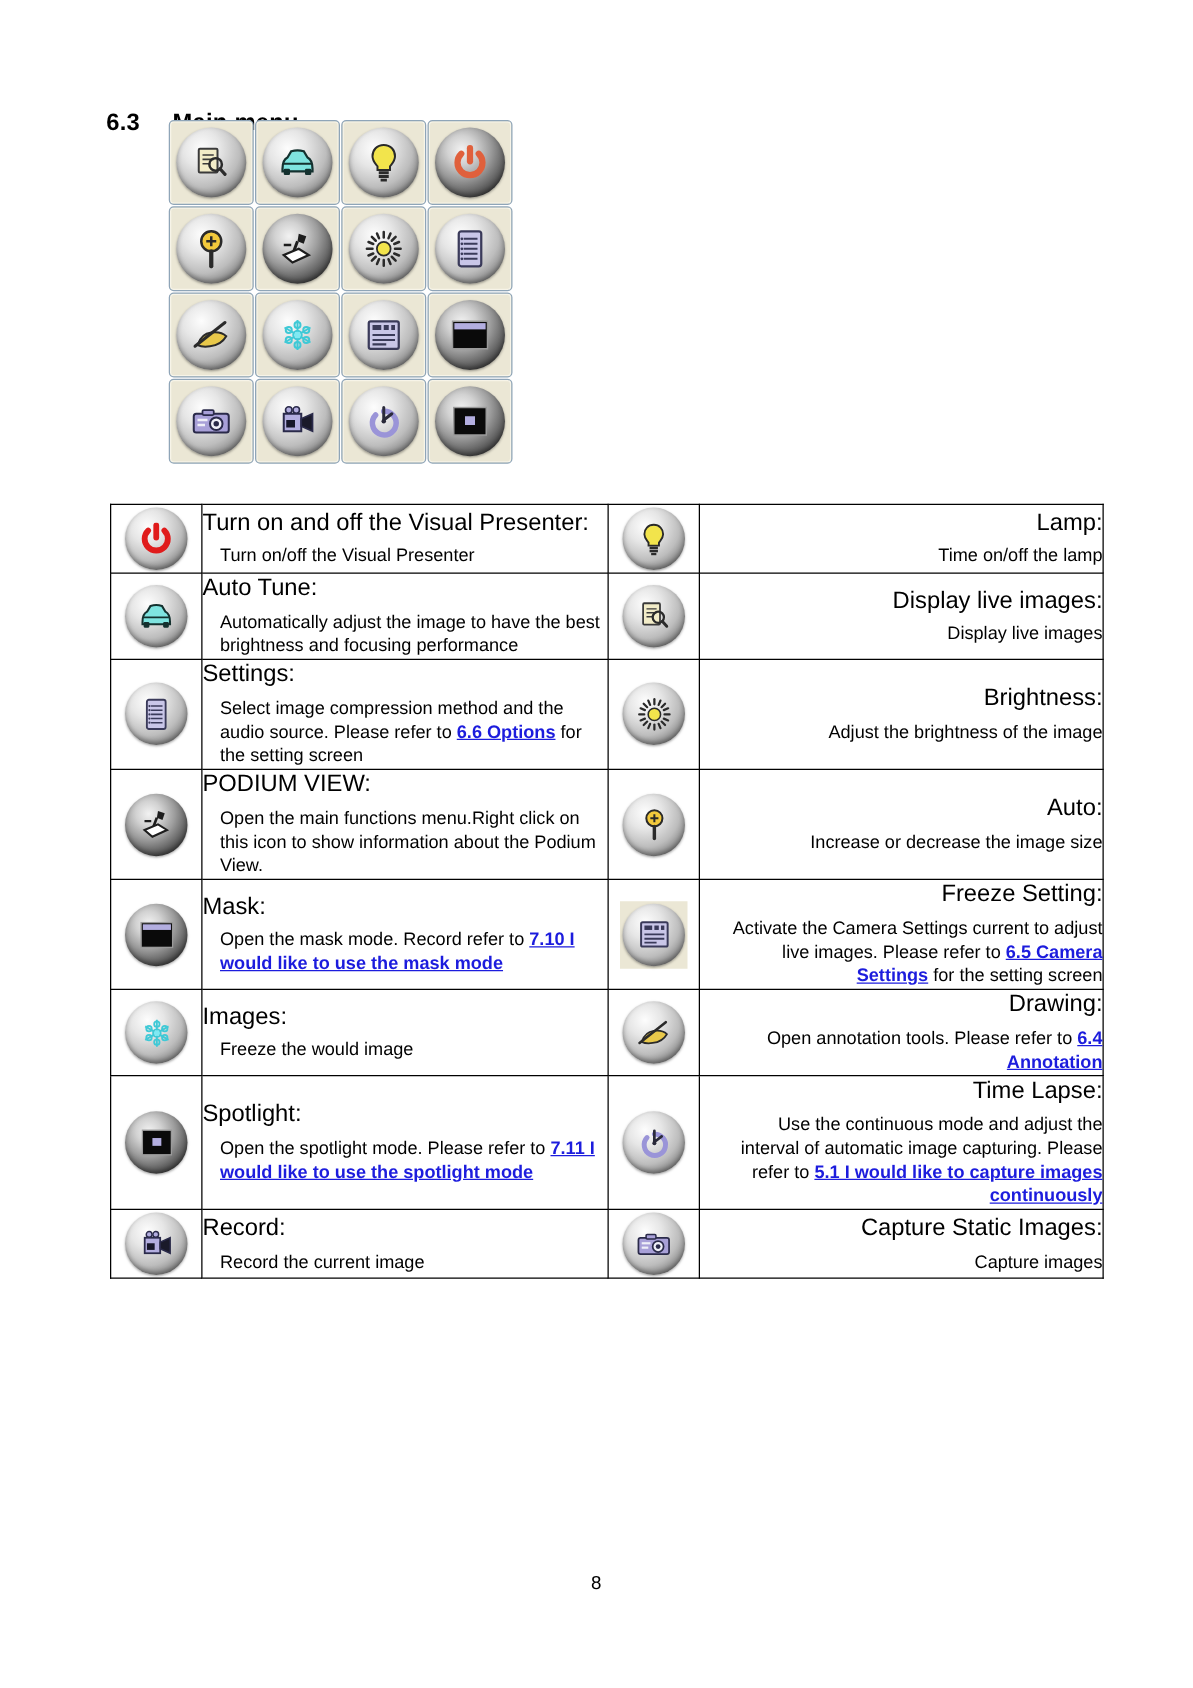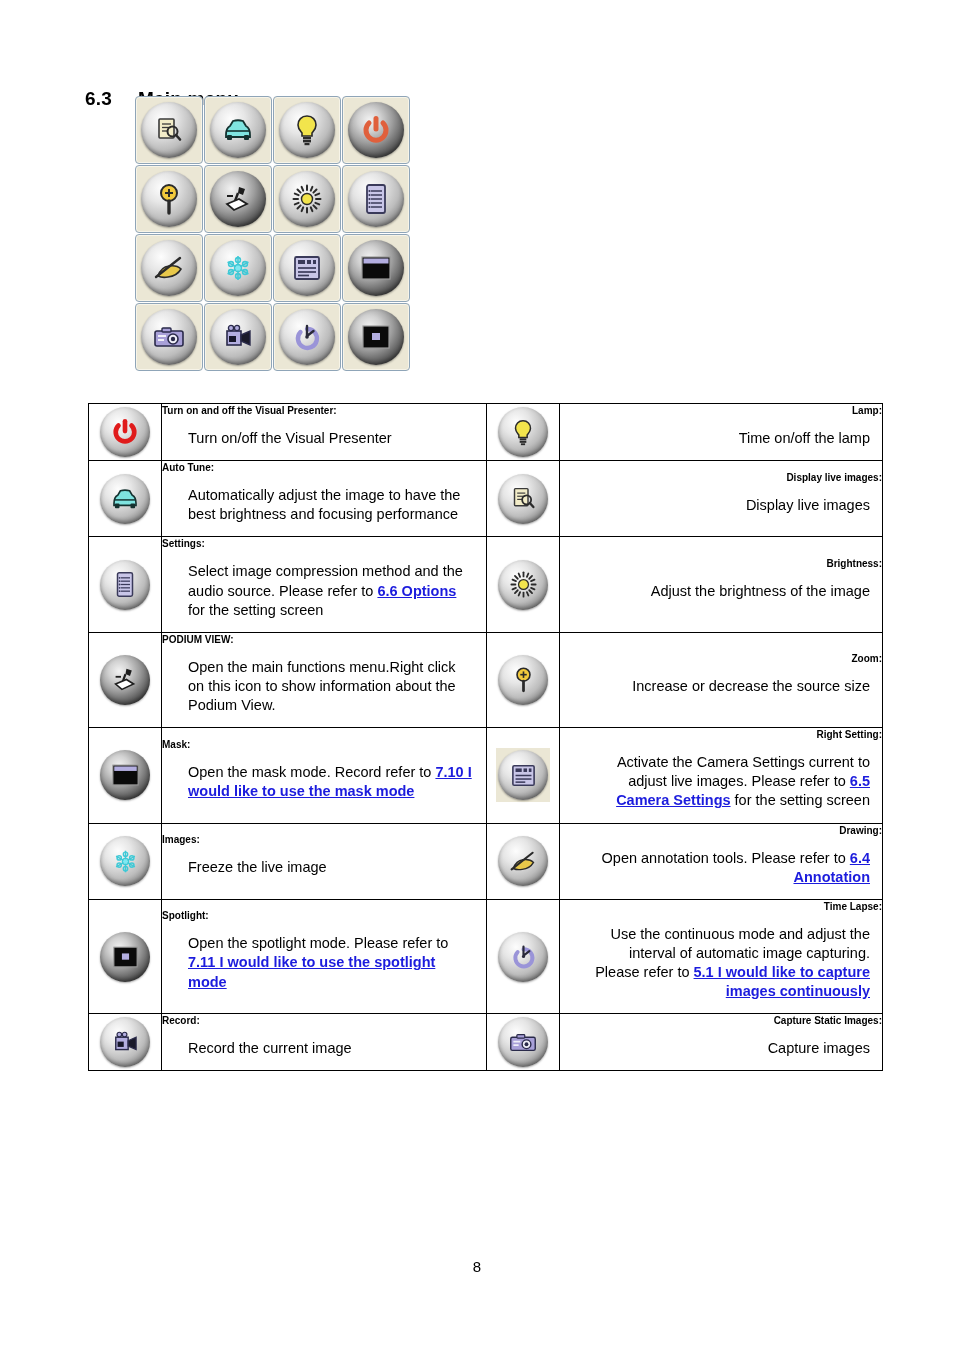--- a/index.html
+++ b/index.html
@@ -98,29 +98,29 @@
     width: 54px;
     height: 54px;
     display: inline-flex;
     align-items: center;
     justify-content: center;
   }
   .cell-icon.creambg { background: #ebe7d5; }
   .cell-icon .orb { width: 50px; height: 50px; }
 
   .term {
-    font-size: 10px;
-    font-weight: bold;
+    font-size: 19px;
+    font-weight: normal;
     line-height: 1.3;
     margin: 0 0 5px 0;
   }
   .desc {
     font-size: 14.5px;
     line-height: 1.32;
-    margin: 12px;
+    margin: 0;
     padding-left: 14px;
   }
   .desc.noindent { padding-left: 12px; }
   .lnk {
     color: #1c1cdd;
     font-weight: bold;
     text-decoration: underline;
   }
 
   
@@ -513,22 +513,22 @@
           <svg width="21" height="27" viewBox="0 0 26 32">
             <circle cx="13" cy="10" r="8" fill="#f2c93c" stroke="#2a2a2a" stroke-width="2"></circle>
             <line x1="13" y1="6" x2="13" y2="14" stroke="#2a2a2a" stroke-width="2"></line>
             <line x1="9" y1="10" x2="17" y2="10" stroke="#2a2a2a" stroke-width="2"></line>
             <path d="M13 18 L13 30" stroke="#2a2a2a" stroke-width="3.4" stroke-linecap="round"></path>
           </svg>
         </span>
       </span>
     </td>
     <td class="text-cell right">
-      <p class="term">Zoom:</p>
-      <p class="desc"><span>Increase or decrease the source size</span></p>
+      <p class="term">Auto:</p>
+      <p class="desc"><span>Increase or decrease the image size</span></p>
     </td>
   </tr>
 
   <tr>
     <td class="icon-cell">
       <span class="cell-icon">
         <span class="orb dark">
           <svg width="27" height="22" viewBox="0 0 30 24">
             <rect x="1" y="1" width="28" height="22" fill="#0a0a0a" stroke="#9a9a9a" stroke-width="1.2"></rect>
             <rect x="2.5" y="2.5" width="25" height="5" fill="#b3aee0"></rect>
@@ -551,21 +551,21 @@
             <g stroke="#3a3a5a" stroke-width="1.7">
               <line x1="5" y1="13" x2="23" y2="13"></line>
               <line x1="5" y1="17" x2="23" y2="17"></line>
               <line x1="5" y1="20.5" x2="16" y2="20.5"></line>
             </g>
           </svg>
         </span>
       </span>
     </td>
     <td class="text-cell right">
-      <p class="term">Right Setting:</p>
+      <p class="term">Freeze Setting:</p>
       <p class="desc noindent"><span>Activate the Camera Settings current to adjust live images. Please refer to </span><a class="lnk" href="#">6.5 Camera Settings</a><span> for the setting screen</span></p>
     </td>
   </tr>
 
   <tr>
     <td class="icon-cell">
       <span class="cell-icon">
         <span class="orb">
           <svg width="27" height="27" viewBox="0 0 30 30">
             <g stroke="#3fc9d6" stroke-width="1.6" fill="none">
@@ -580,21 +580,21 @@
                   <circle cx="22" cy="11" r="2.4"></circle>
               <circle cx="15" cy="15" r="3.4"></circle>
             </g>
             <circle cx="15" cy="15" r="2.6" fill="#7fe9f2"></circle>
           </svg>
         </span>
       </span>
     </td>
     <td class="text-cell left">
       <p class="term">Images:</p>
-      <p class="desc"><span>Freeze the live image</span></p>
+      <p class="desc"><span>Freeze the would image</span></p>
     </td>
     <td class="icon-cell">
       <span class="cell-icon">
         <span class="orb">
           <svg width="28" height="23" viewBox="0 0 32 26">
             <path d="M5 21 Q8 12 16 11 Q24 10 28 14 Q24 21 15 22 Q9 23 5 21 Z" fill="#e8c84a" stroke="#2a2a2a" stroke-width="1.6"></path>
             <line x1="3" y1="22" x2="27" y2="3" stroke="#2a2a2a" stroke-width="2.4" stroke-linecap="round"></line>
           </svg>
         </span>
       </span>

